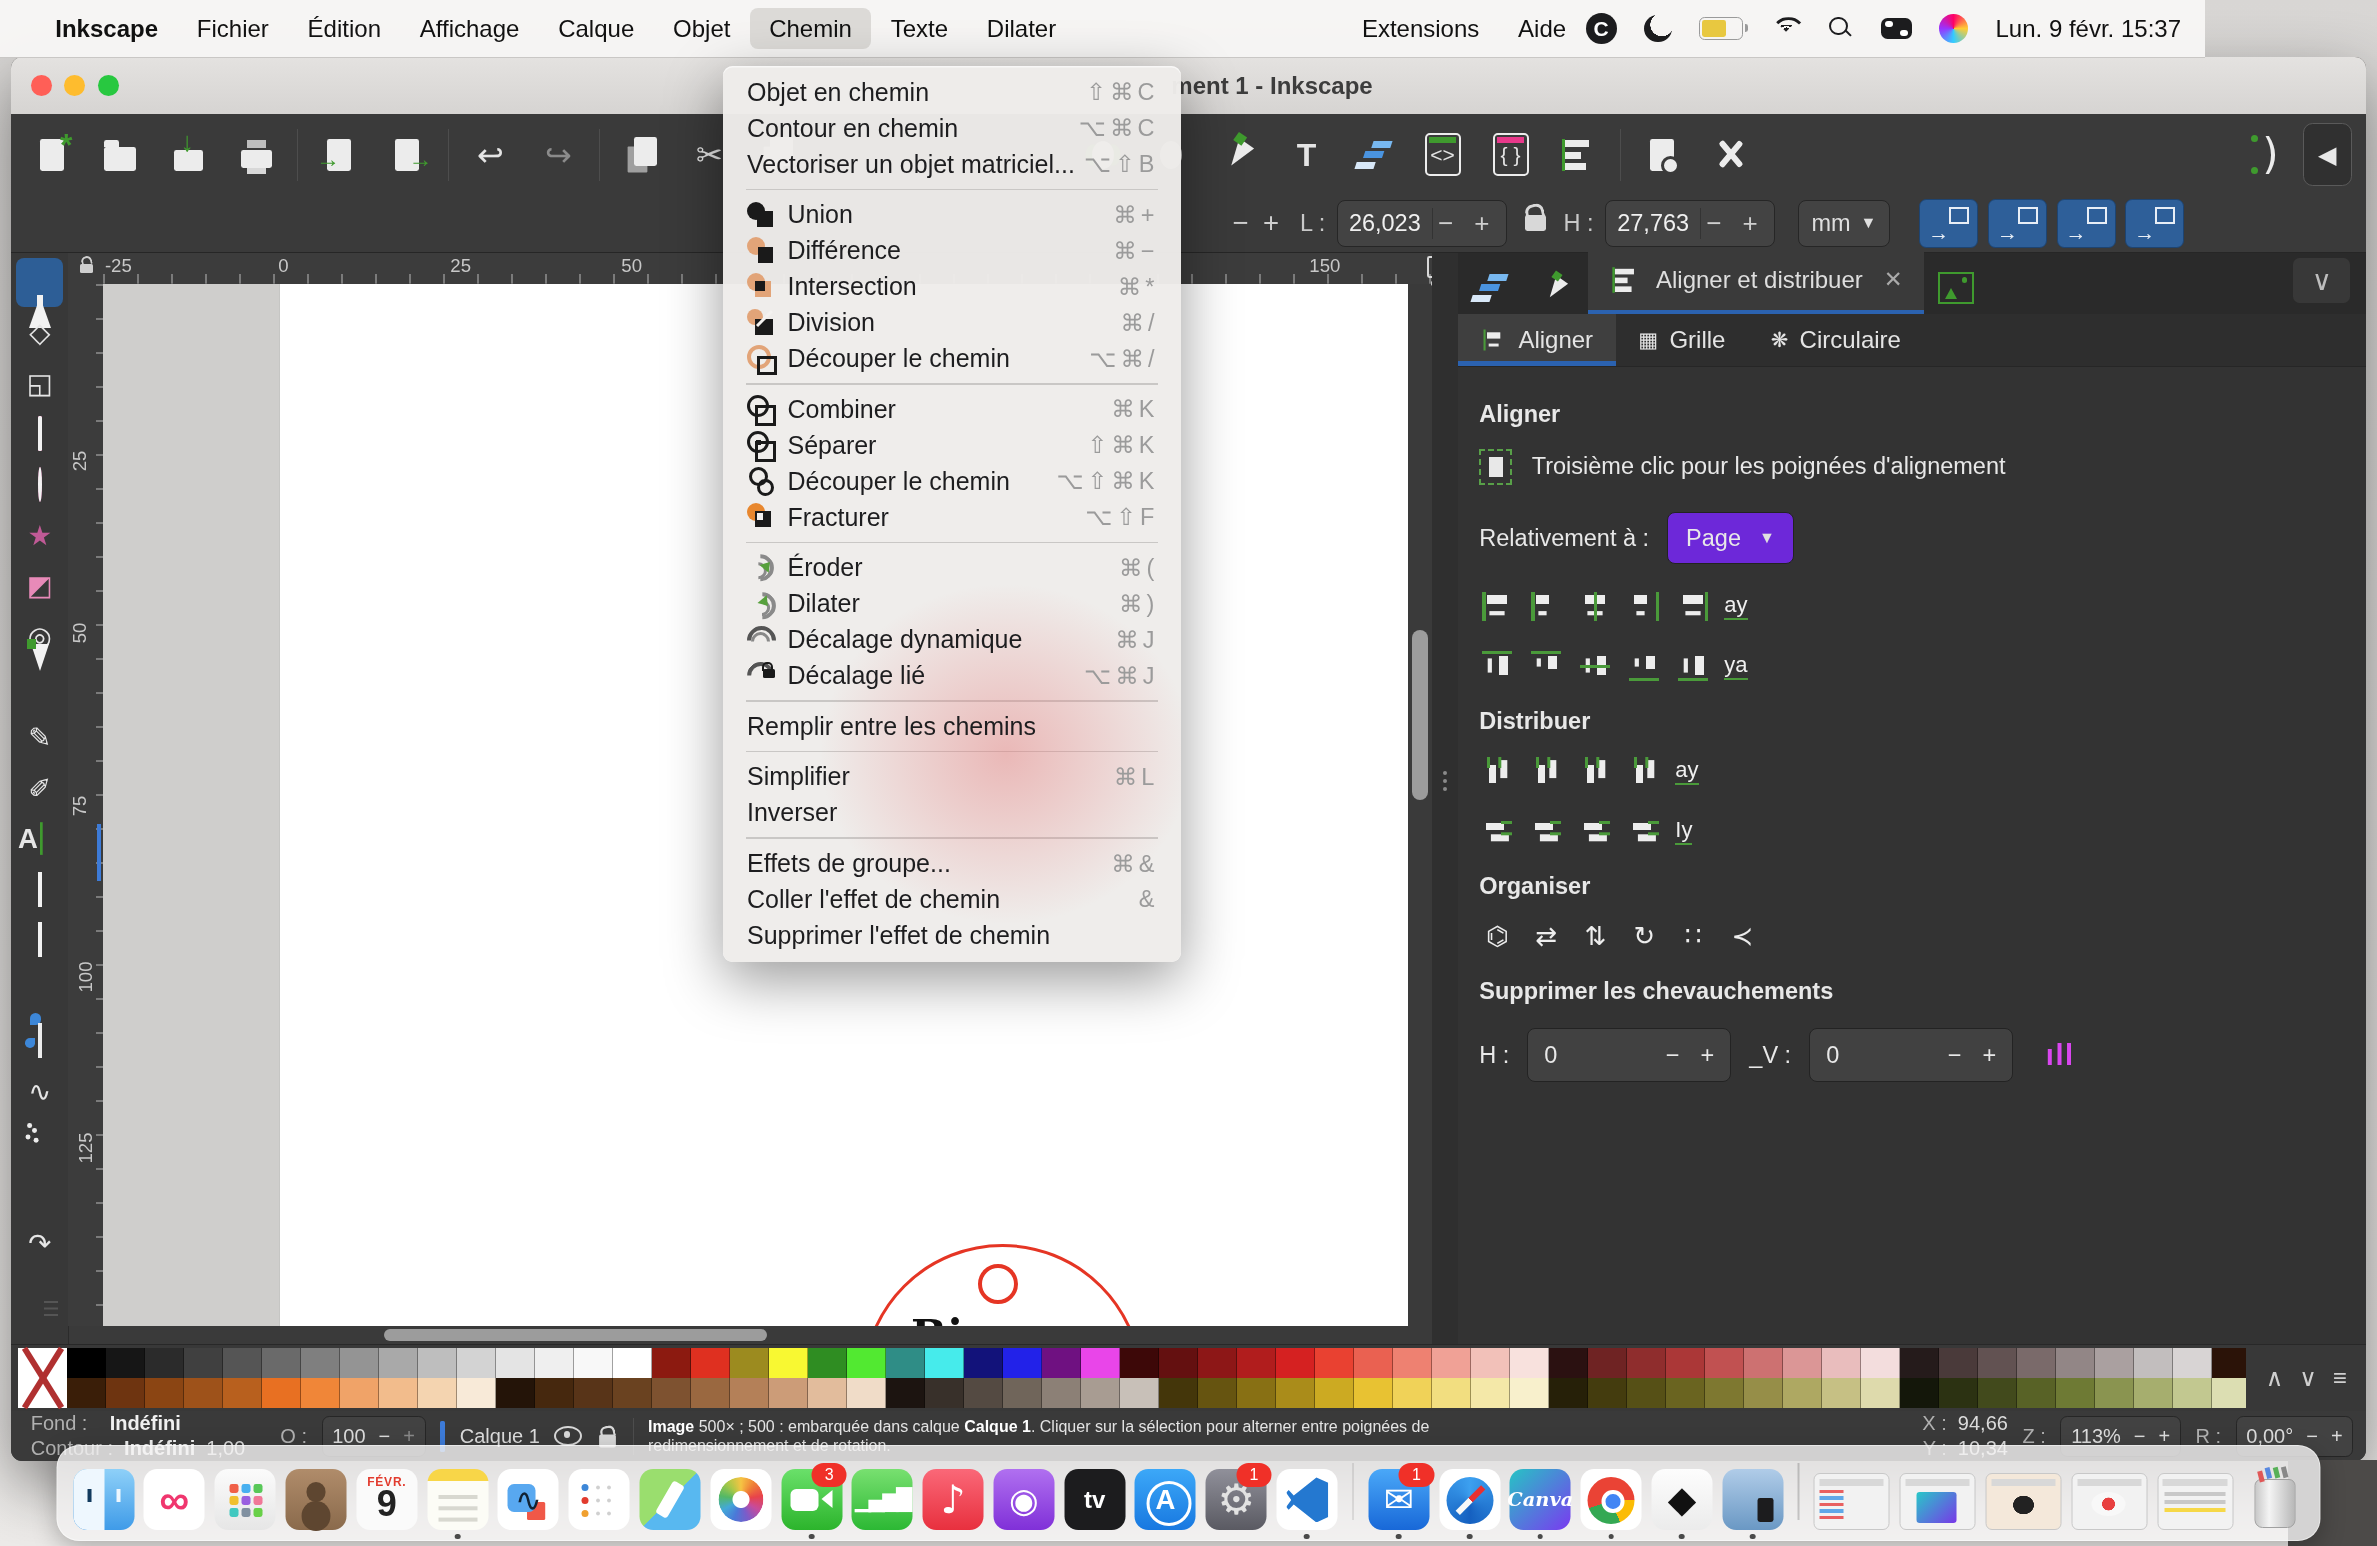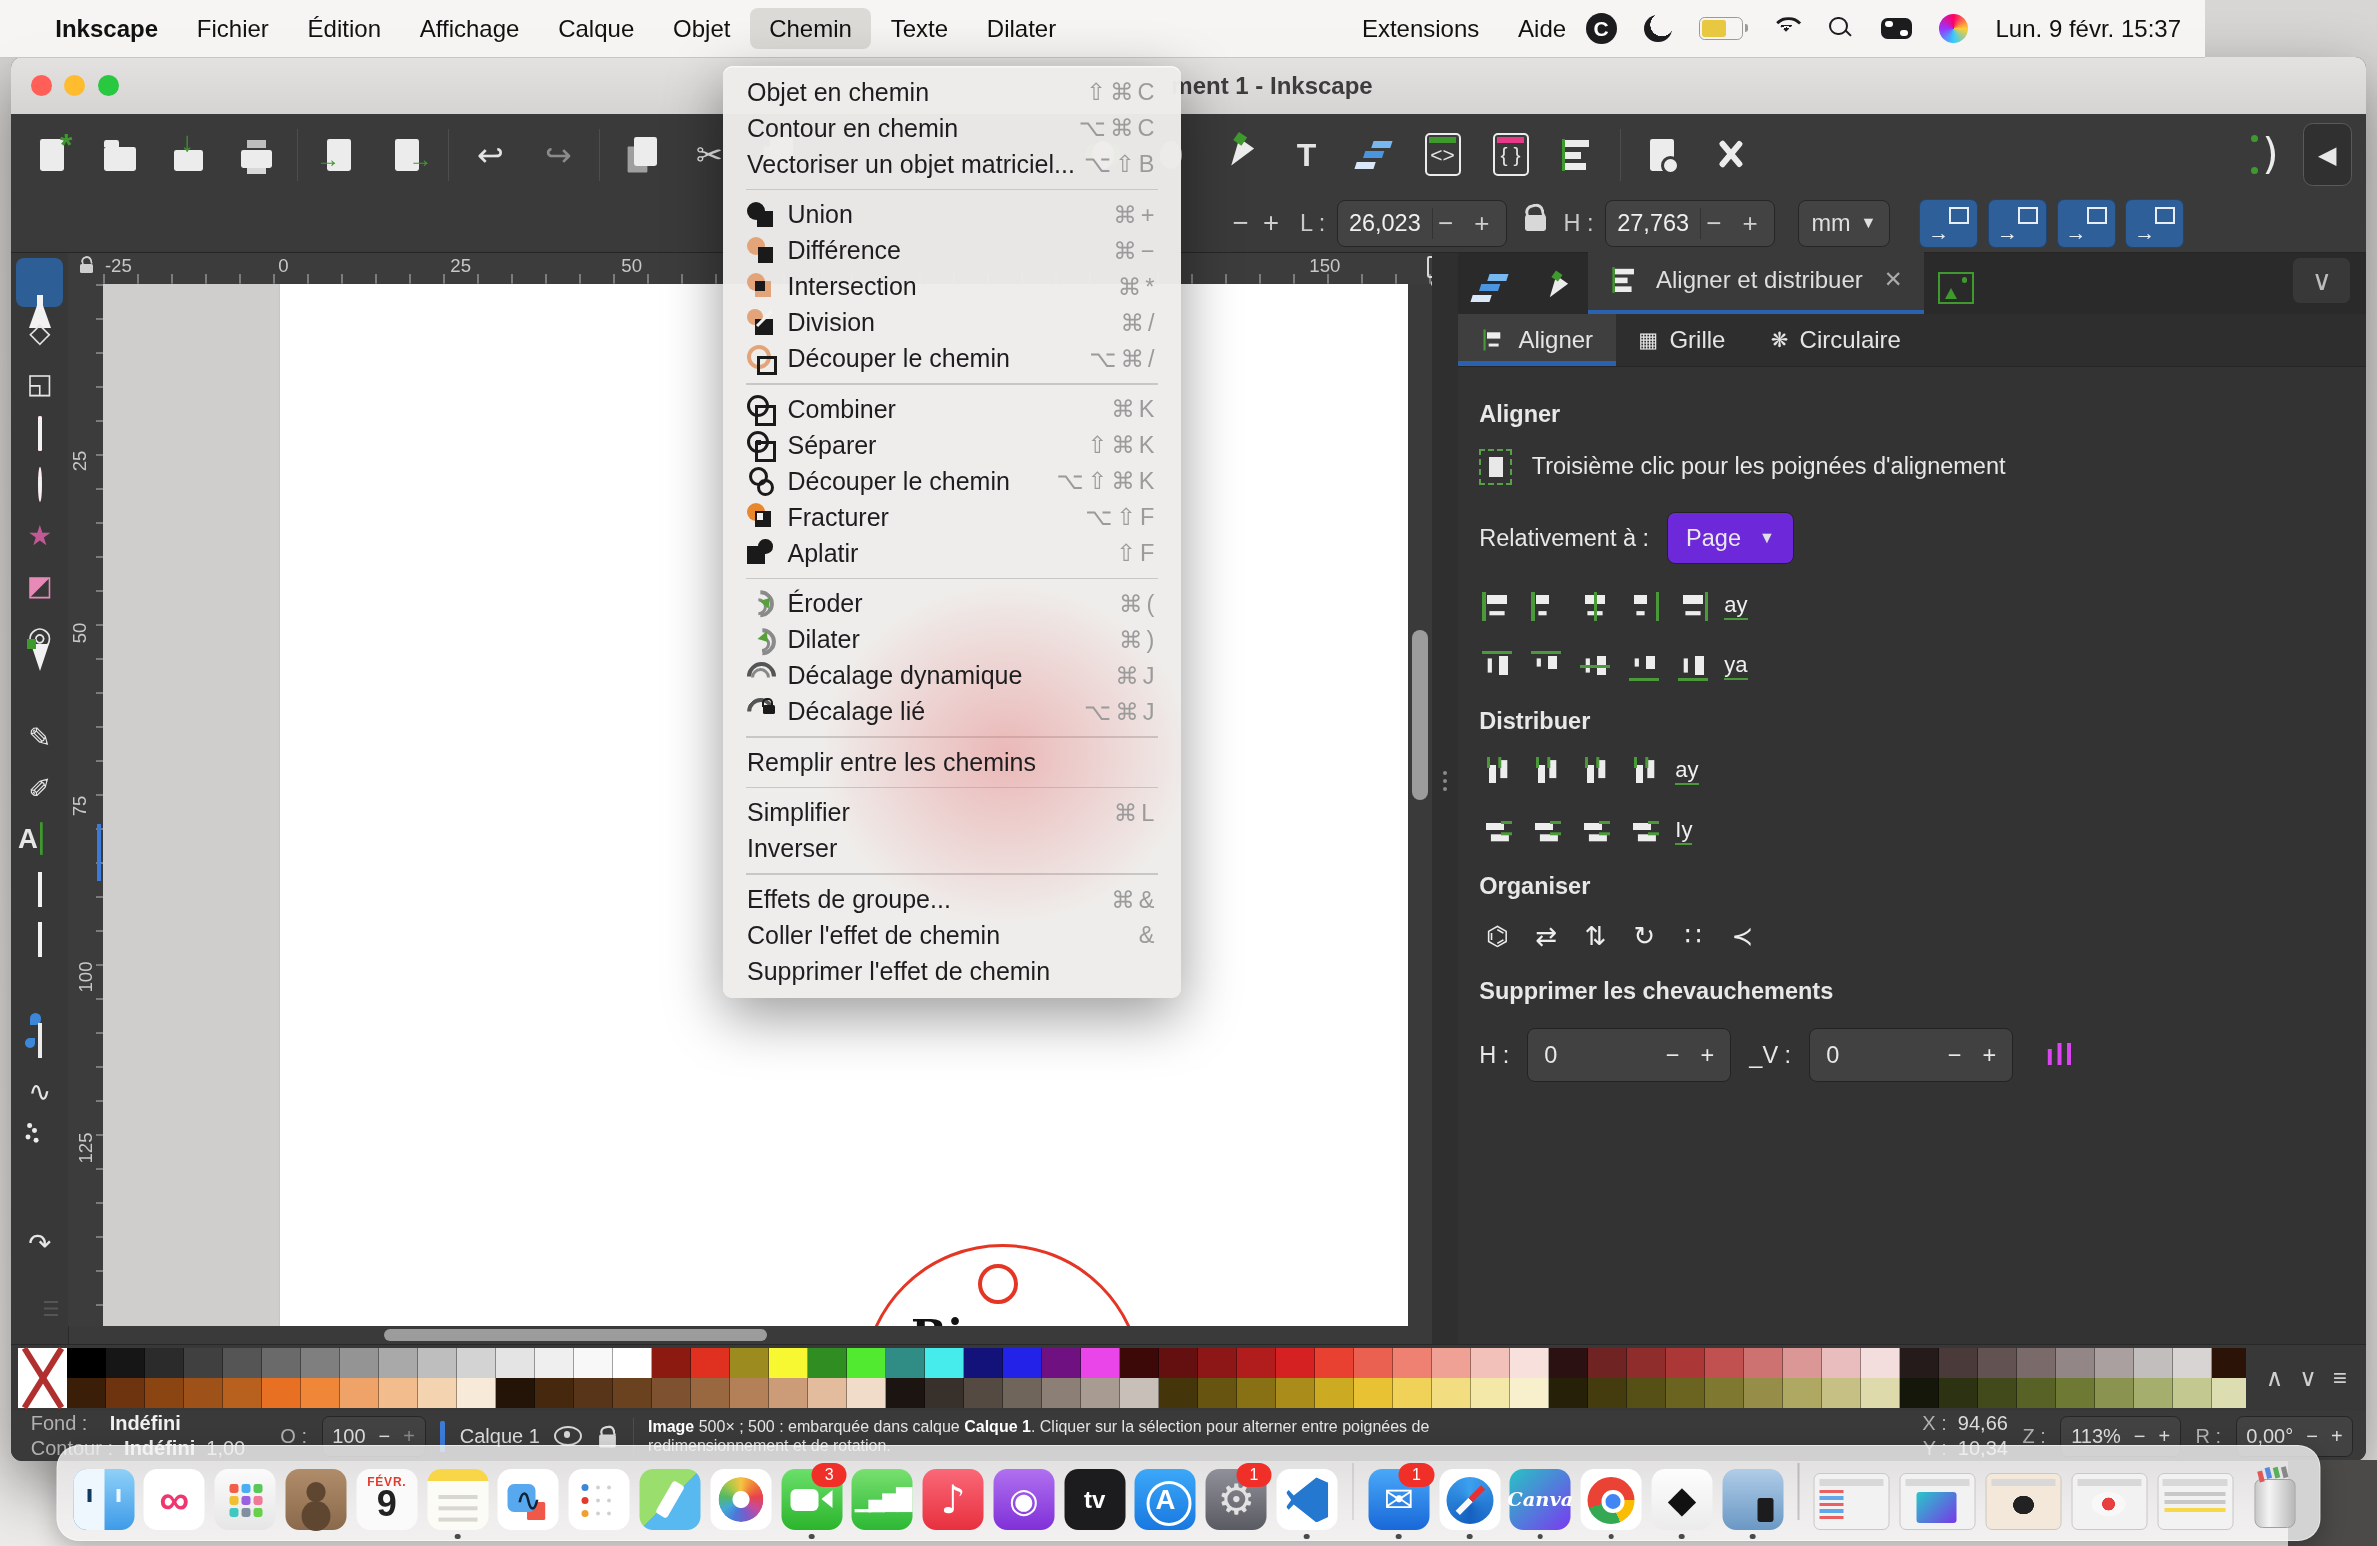--- a/index.html
+++ b/index.html
@@ -967,28 +967,20 @@
         <span class="m-short">⌥⇧⌘K</span>
       </div>
     <div class="m-item">
         <span class="m-ic mi-fracture">
           <span class="sh-c"></span>
           <span class="sh-s"></span>
         </span>
         <span class="m-label">Fracturer</span>
         <span class="m-short">⌥⇧F</span>
       </div>
-    <div class="m-item">
-        <span class="m-ic mi-flatten">
-          <span class="sh-c"></span>
-          <span class="sh-s"></span>
-        </span>
-        <span class="m-label">Aplatir</span>
-        <span class="m-short">⇧F</span>
-      </div>
     <div class="m-div"></div>
     <div class="m-item">
         <span class="m-ic mi-inset">
           <span class="arcic a1"></span>
           <span class="arcic a2"></span>
         </span>
         <span class="m-label">Éroder</span>
         <span class="m-short">⌘(</span>
       </div>
     <div class="m-item">

